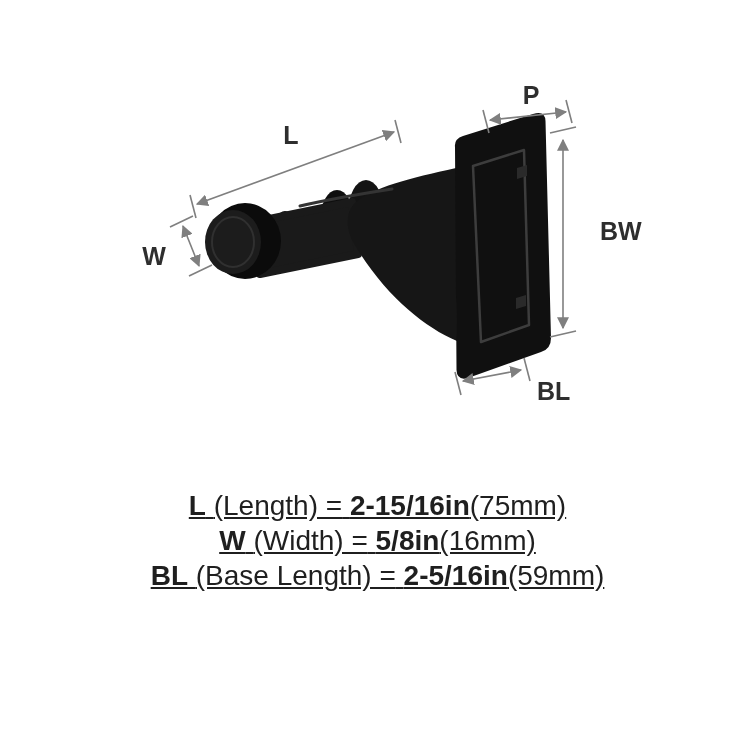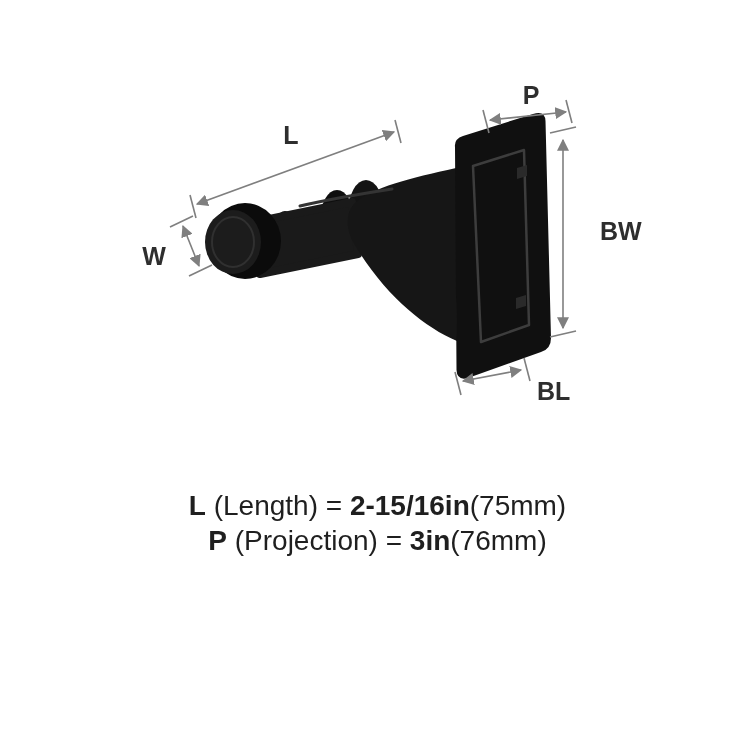--- a/index.html
+++ b/index.html
@@ -32,20 +32,21 @@
   }
   .spec-block {
     position: absolute;
     top: 488px;
     left: 0;
     width: 755px;
     text-align: center;
     color: #1f1f1f;
     font-size: 28px;
     line-height: 35px;
+    text-decoration: underline;
   }
   .spec-line { white-space: nowrap; }
   .spec-line b { font-weight: 700; }
   .spec-line .reg { font-weight: 400; }
 </style>
 </head>
 <body>
 
 <div class="stage">
 
@@ -119,19 +120,24 @@
     <text class="dim-label" x="537" y="400" text-anchor="start">BL</text>
   </svg>
 
   <div class="spec-block">
     <div class="spec-line">
       <b>L</b>
       <span class="reg">(Length) =</span>
       <b>2-15/16in</b><span class="reg">(75mm)</span>
     </div>
     <div class="spec-line">
-      <b>P</b>
-      <span class="reg">(Projection) =</span>
-      <b>3in</b><span class="reg">(76mm)</span>
+      <b>W</b>
+      <span class="reg">(Width) =</span>
+      <b>5/8in</b><span class="reg">(16mm)</span>
+    </div>
+    <div class="spec-line">
+      <b>BL</b>
+      <span class="reg">(Base Length) =</span>
+      <b>2-5/16in</b><span class="reg">(59mm)</span>
     </div>
   </div>
 
 </div>
 
 </body></html>

